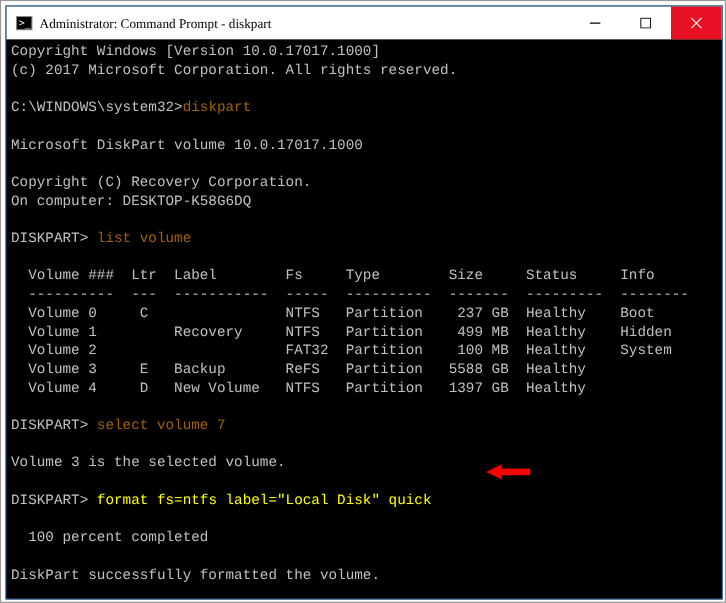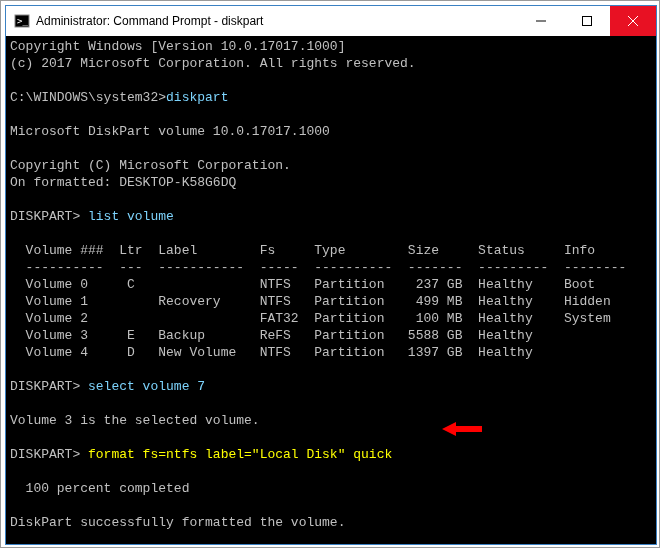--- a/index.html
+++ b/index.html
@@ -37,21 +37,21 @@
       position: relative;
     }
     .title-icon {
       width: 16px;
       height: 16px;
       margin-right: 6px;
       display: flex;
       align-items: center;
       justify-content: center;
     }
-    .title-text { flex: 0 0 auto; }
+    .title-text { flex: 0 0 auto; font-family: Liberation Serif, serif; }
     .win-controls {
       position: absolute;
       right: 0;
       top: 0;
       display: flex;
       height: 30px;
     }
     .win-btn {
       width: 46px;
       height: 30px;
@@ -68,21 +68,21 @@
       font-size: 13px;
       line-height: 17px;
       padding: 2px 4px;
       white-space: pre;
       font-family: Consolas, 'Courier New', monospace;
       position: relative;
       height: calc(100% - 30px);
       overflow: hidden;
     }
     .yellow { color: #ffff00; }
-    .white { color: #7dd3fc; }
+    .white { color: #a16207; }
     .watermark {
       position: absolute;
       top: 228px;
       left: 0;
       width: 100%;
       text-align: center;
       font-family: Verdana, Geneva, sans-serif;
       font-size: 26px;
       font-weight: bold;
       color: #fff;
@@ -152,22 +152,22 @@
         </div>
       </div>
     </div>
     <div class="terminal"><span>Copyright Windows [Version 10.0.17017.1000]</span>
 <span>(c) 2017 Microsoft Corporation. All rights reserved.</span>
 
 <span>C:\WINDOWS\system32&gt;</span><span class="white">diskpart</span>
 
 <span>Microsoft DiskPart volume 10.0.17017.1000</span>
 
-<span>Copyright (C) Microsoft Corporation.</span>
-<span>On formatted: DESKTOP-K58G6DQ</span>
+<span>Copyright (C) Recovery Corporation.</span>
+<span>On computer: DESKTOP-K58G6DQ</span>
 
 <span>DISKPART&gt; </span><span class="white">list volume</span>
 
 <span>  Volume ###  Ltr  Label        Fs     Type        Size     Status     Info</span>
 <span>  ----------  ---  -----------  -----  ----------  -------  ---------  --------</span>
 <span>  Volume 0     C                NTFS   Partition    237 GB  Healthy    Boot</span>
 <span>  Volume 1         Recovery     NTFS   Partition    499 MB  Healthy    Hidden</span>
 <span>  Volume 2                      FAT32  Partition    100 MB  Healthy    System</span>
 <span>  Volume 3     E   Backup       ReFS   Partition   5588 GB  Healthy</span>
 <span>  Volume 4     D   New Volume   NTFS   Partition   1397 GB  Healthy</span>

